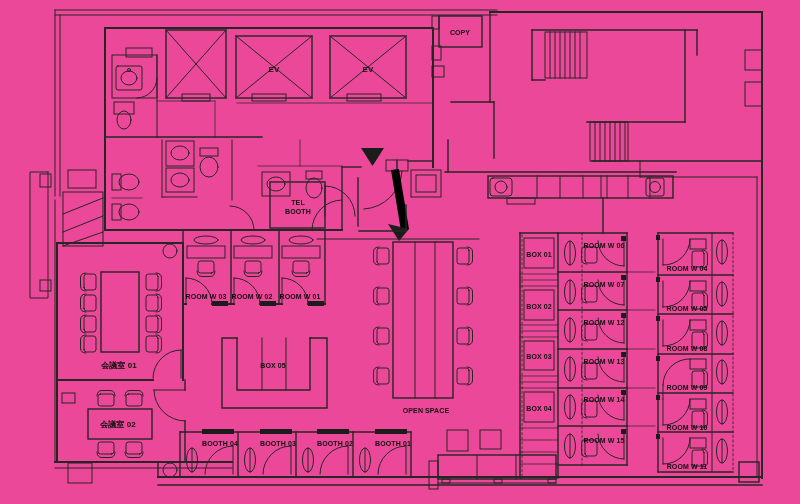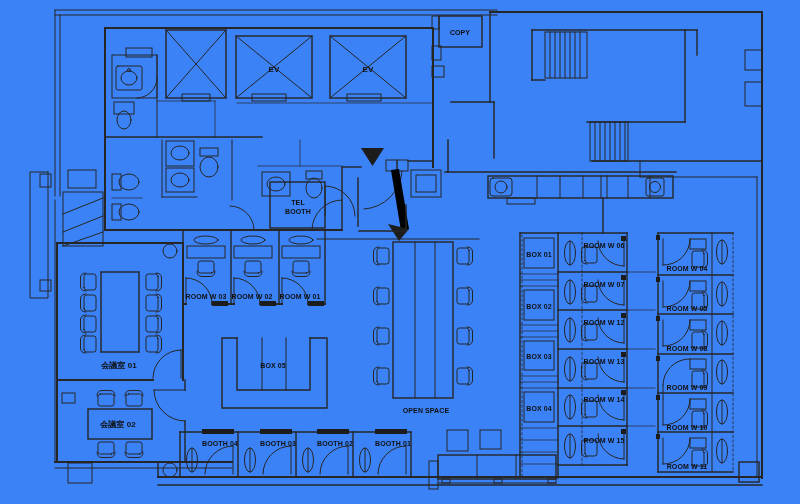--- a/index.html
+++ b/index.html
@@ -1,16 +1,16 @@
 <!DOCTYPE html>
 <html><head>
 <meta charset="utf-8">
 <style>
   html,body{margin:0;padding:0;background:#fff;}
-  #plan-wrap{width:800px;height:504px;background:#3b82f6;position:relative;overflow:hidden;}
+  #plan-wrap{width:800px;height:504px;background:#ec4899;position:relative;overflow:hidden;}
   svg{display:block;}
   svg line, svg path, svg rect, svg ellipse, svg circle, svg polyline{
     fill:none;stroke:#262626;stroke-width:1;stroke-linecap:square;
   }
   .thick{stroke-width:2;}
   .med{stroke-width:1.4;}
   .thin{stroke-width:.7;}
   .blk{fill:#1c1c1c;stroke:none;}
   .dash{stroke-dasharray:2 2.6;stroke-width:.8;}
   text{

